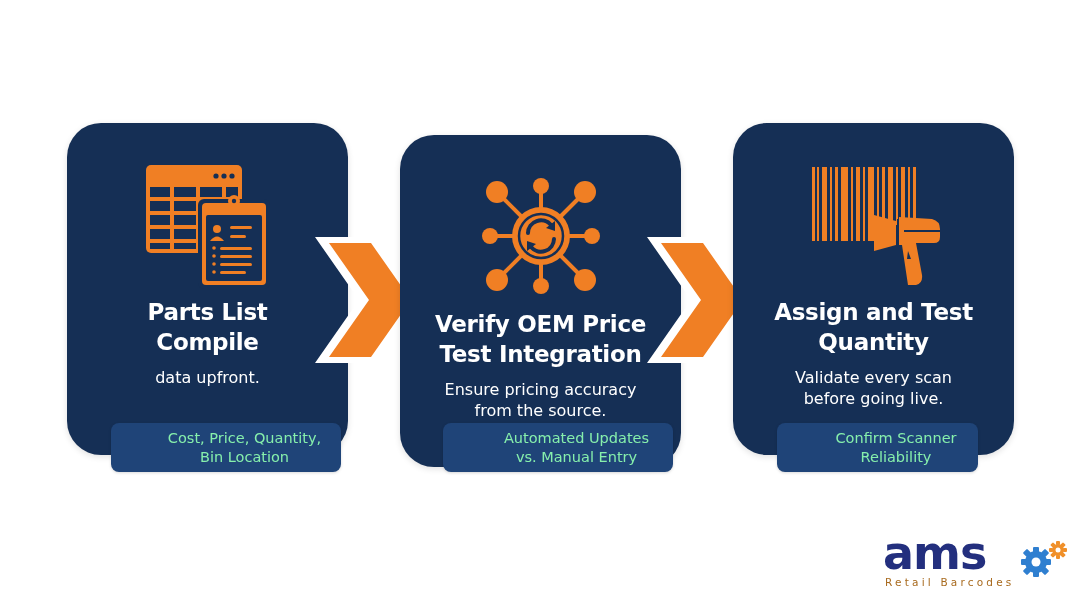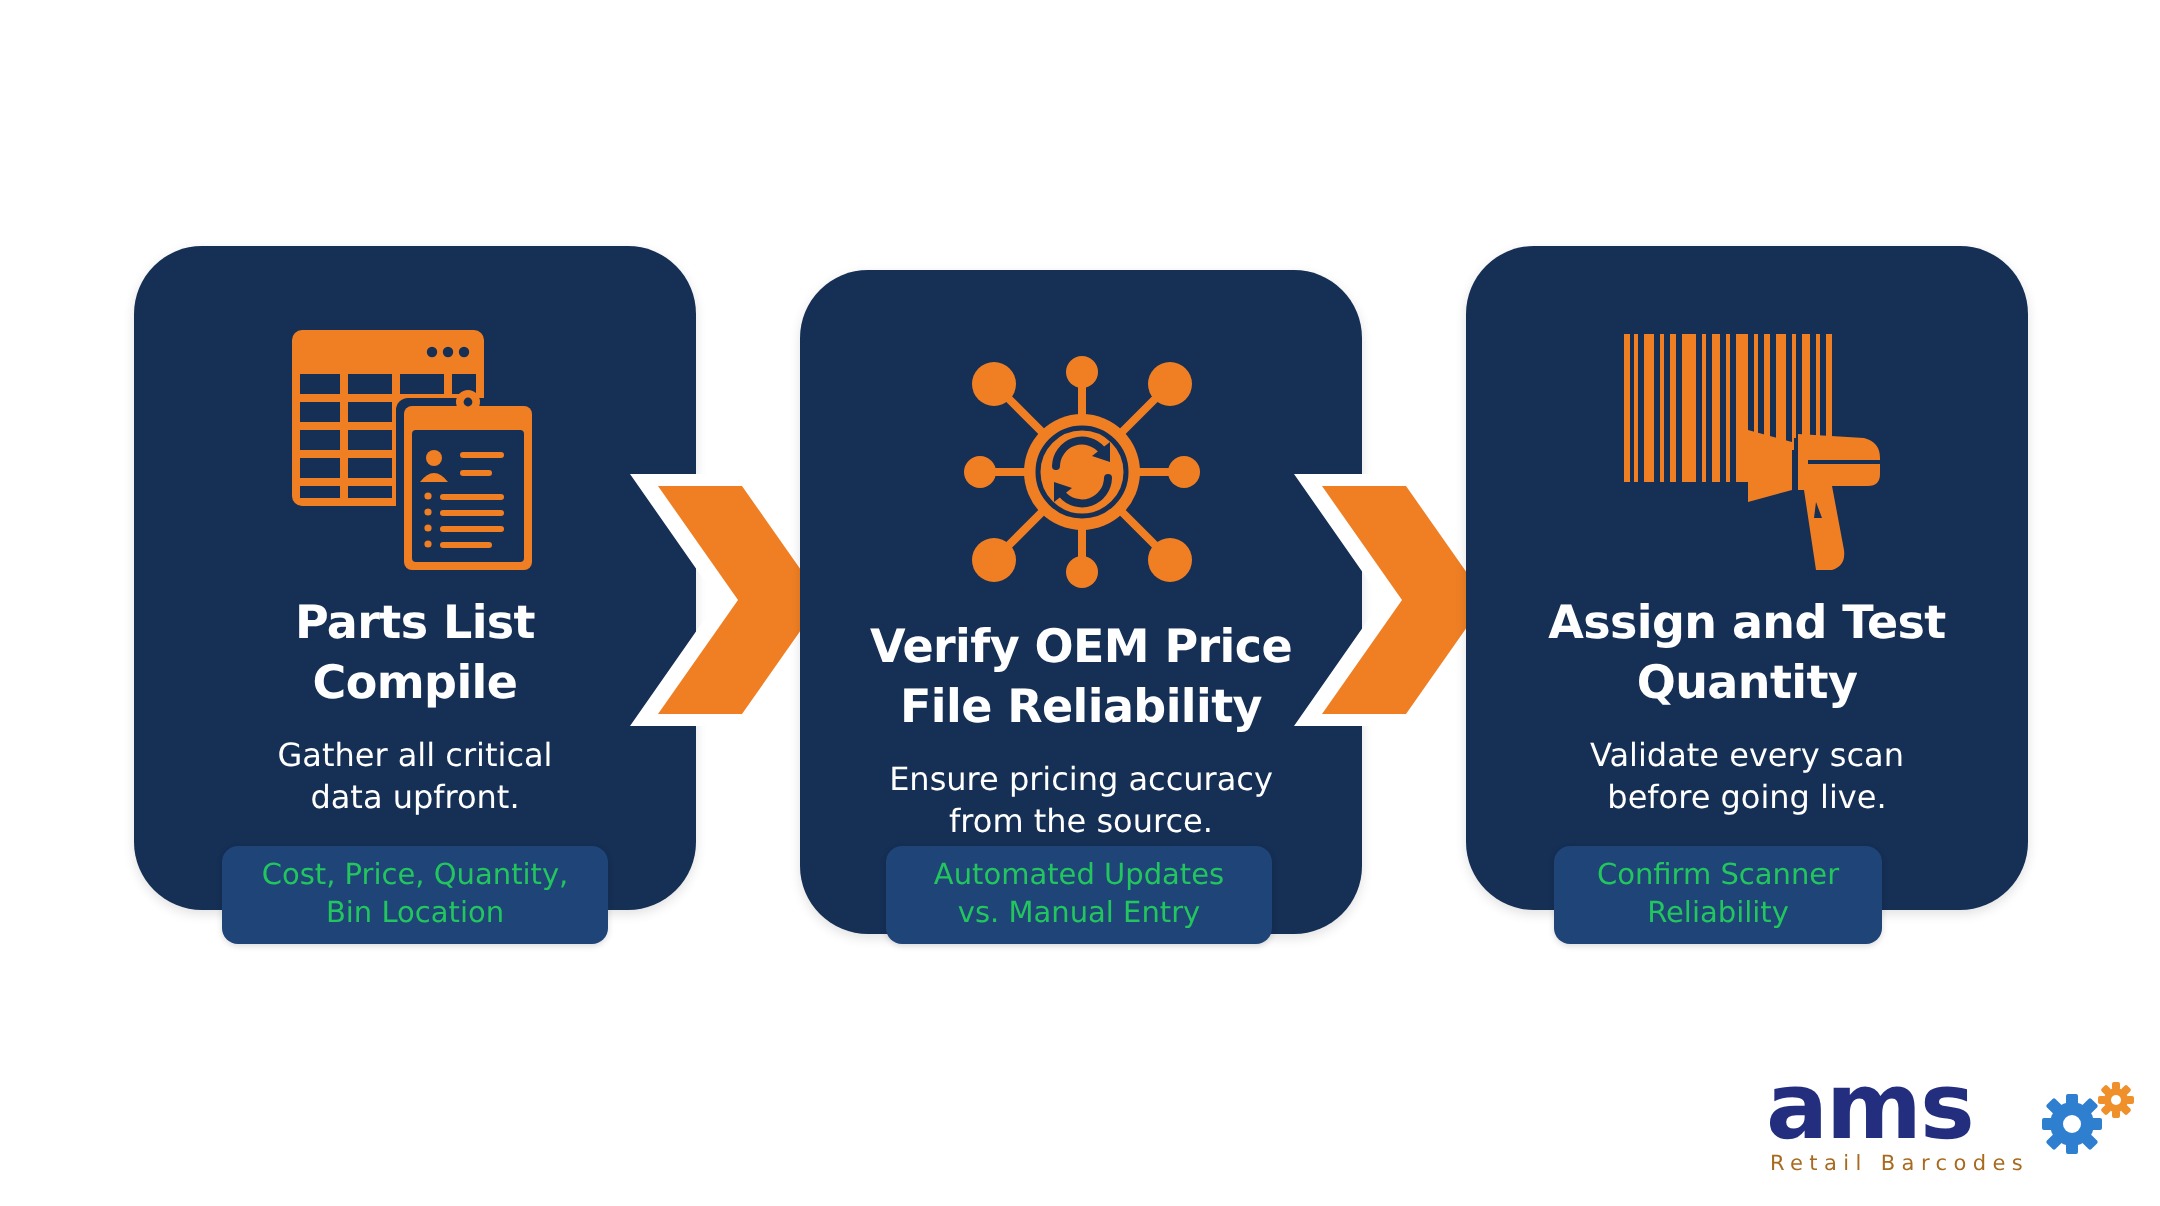--- a/index.html
+++ b/index.html
@@ -31,24 +31,25 @@
   .card .desc {
     position: absolute; left: 0; right: 0; top: 244px;
     text-align: center; color: #ffffff;
     font-size: 16px; line-height: 21px;
   }
   .badge {
     position: absolute; top: 423px;
     height: 49px;
     background: #1f4478;
     border-radius: 8px;
-    color: #22c55e; font-size: 14.5px; line-height: 19px;
+    color: #86efac; font-size: 14.5px; line-height: 19px;
     display: flex; align-items: center; justify-content: center;
     text-align: center;
     box-shadow: 0 1px 3px rgba(0,0,0,0.15);
+    padding-left: 37px;
   }
   .arrow { position: absolute; top: 235px; width: 108px; height: 130px; }
   .logo { position: absolute; left: 880px; top: 536px; width: 190px; height: 60px; }
   .logo .word {
     position: absolute; left: 3px; top: -10px;
     font-family: "DejaVu Sans", sans-serif; font-weight: bold;
     font-size: 46px; color: #232f7e; letter-spacing: -1px; text-align: right;
   }
   .logo .sub {
     position: absolute; left: 5px; top: 40px;
@@ -109,21 +110,20 @@
     </g>
     <g fill="#152f55">
         <circle cx="96" cy="42" r="2.2"></circle>
       </g>
   </svg>
   <div class="title">
     <div>Parts List</div>
     <div>Compile</div>
   </div>
   <div class="desc">
-    <div>Gather all critical</div>
     <div>data upfront.</div>
   </div>
 </div>
 <div class="badge" style="left:111px; width:193px;">
   <div>
     <div>Cost, Price, Quantity,</div>
     <div>Bin Location</div>
   </div>
 </div>
 
@@ -160,21 +160,21 @@
       <path d="M57 62 a13 13 0 0 1 23 -8"></path>
       <path d="M83 68 a13 13 0 0 1 -23 8"></path>
     </g>
     <g fill="#152f55">
       <polygon points="84,50 84,60 75,57"></polygon>
       <polygon points="56,80 56,70 65,73"></polygon>
     </g>
   </svg>
   <div class="title">
     <div>Verify OEM Price</div>
-    <div>File Reliability</div>
+    <div>Test Integration</div>
   </div>
   <div class="desc">
     <div>Ensure pricing accuracy</div>
     <div>from the source.</div>
   </div>
 </div>
 <div class="badge" style="left:443px; width:193px;">
   <div>
     <div>Automated Updates</div>
     <div>vs. Manual Entry</div>

